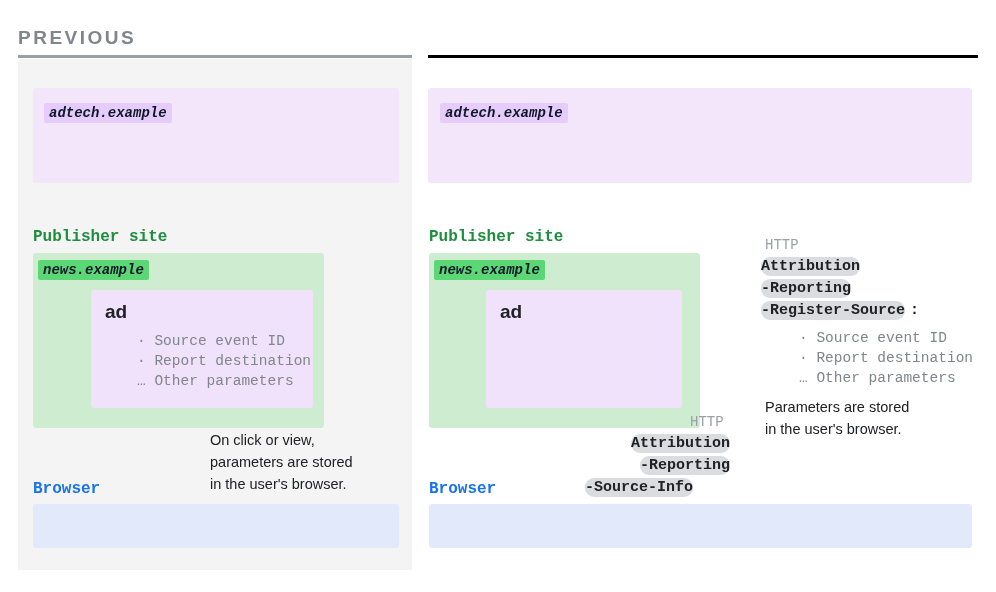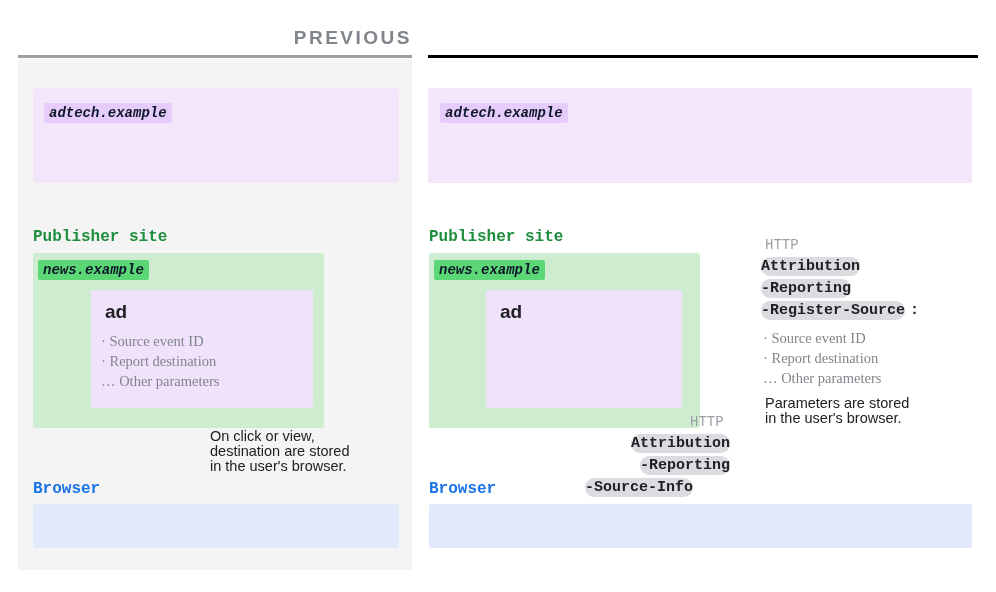--- a/index.html
+++ b/index.html
@@ -8,21 +8,21 @@
     background:#ffffff;
     font-family:"Liberation Sans", sans-serif;
     overflow:hidden;
     position:relative;
   }
   .stage{position:absolute;inset:0;}
 
   
   .col-title{
     position:absolute;
-    text-align:right;
+    text-align:left;
     font-size:19px;
     font-weight:bold;
     letter-spacing:2.5px;
     font-family:"Liberation Sans", sans-serif;
   }
   .col-rule{position:absolute;height:3px;}
 
   
   .panel-bg{position:absolute;}
 
@@ -55,33 +55,34 @@
   .ad-card{position:absolute;border-radius:3px;}
   .ad-title{
     position:absolute;
     font-family:"Liberation Sans",sans-serif;
     font-weight:bold;
     font-size:19px;
     color:#202124;
   }
   .mono-list{
     position:absolute;
-    font-family:Liberation Serif, serif;
+    font-family:Liberation Mono, monospace;
     font-size:14.5px;
     line-height:20px;
     color:#80868b;
     white-space:pre;
+    margin-left:36px;
   }
 
   
   .note{
     position:absolute;
     font-family:"Liberation Sans",sans-serif;
     font-size:14.5px;
-    line-height:15px;
+    line-height:22px;
     color:#202124;
     white-space:pre-line;
   }
 
   
   .http-label{
     position:absolute;
     font-family:"Liberation Mono","DejaVu Sans Mono",monospace;
     font-size:14px;
     color:#9aa0a6;
@@ -136,21 +137,21 @@
 
   <div class="region-label" style="left:33px;top:228px;color:#1e8e3e;">Publisher site</div>
   <div class="region" style="left:33px;top:253px;width:291px;height:175px;background:#ceedd0;"></div>
   <div class="origin-chip" style="left:38px;top:260px;background:#5bd775;">news.example</div>
 
   <div class="ad-card" style="left:91px;top:290px;width:222px;height:118px;background:#f0e2fa;"></div>
   <div class="ad-title" style="left:105px;top:301px;">ad</div>
   <div class="mono-list" style="left:101px;top:331px;"><span>· Source event ID</span><br><span>· Report destination</span><br><span>… Other parameters</span></div>
 
   <div class="note" style="left:210px;top:429px;width:180px;">On click or view,
-destination are stored
+parameters are stored
 in the user's browser.</div>
 
   <div class="region-label" style="left:33px;top:480px;color:#1a73e8;">Browser</div>
   <div class="region" style="left:33px;top:504px;width:366px;height:44px;background:#e1e9fb;"></div>
 
   <div class="col-rule" style="left:428px;top:55px;width:550px;background:#000000;"></div>
 
   <div class="panel-bg" style="left:428px;top:59px;width:550px;height:511px;background:#ffffff;"></div>
 
   <div class="region" style="left:428px;top:88px;width:544px;height:95px;background:#f3e5fa;"></div>

